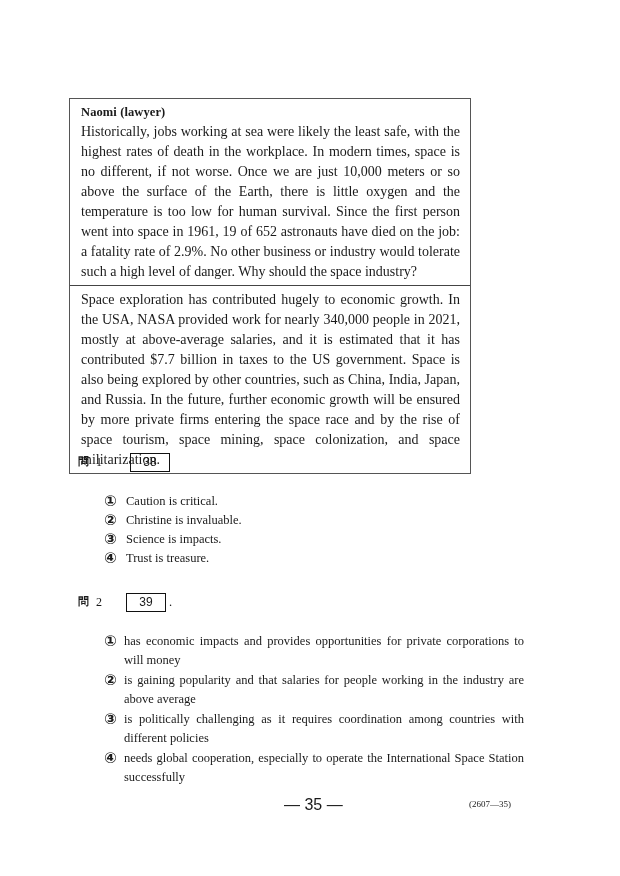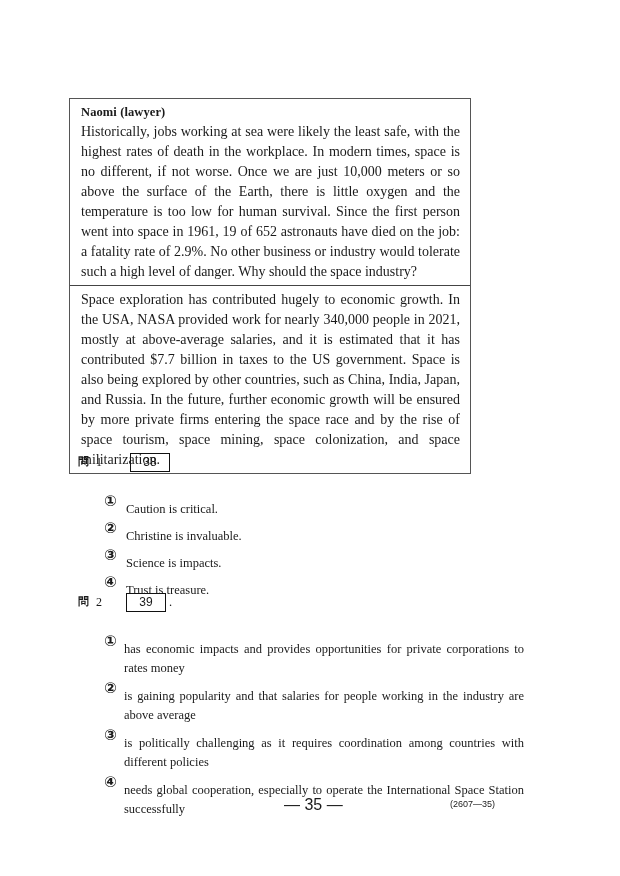--- a/index.html
+++ b/index.html
@@ -99,38 +99,37 @@
       width: 22px;
       font-family: "DejaVu Sans", sans-serif;
       font-size: 15px;
       line-height: 19px;
       font-weight: bold;
     }
     .q2 .choice-num { width: 20px; }
     .choice-text {
       flex: 1 1 auto;
       text-align: left;
-      margin-top: 8px;
     }
     .q2 .choice-text {
       text-align: justify;
       text-align-last: left;
     }
     .footer-page {
       position: absolute;
       top: 796px;
       left: 284px;
       font-family: "Liberation Sans", "DejaVu Sans", sans-serif;
       font-size: 16px;
     }
     .footer-code {
       position: absolute;
       top: 799px;
-      left: 450px;
-      font-family: Liberation Sans, sans-serif;
+      left: 469px;
+      font-family: Liberation Serif, serif;
       font-size: 9px;
     }
   </style>
 </head>
 <body>
 
 <div class="passage-box">
   <div class="speaker-section">
     <div class="speaker-name">Naomi (lawyer)</div>
     <p class="speaker-text">Historically, jobs working at sea were likely the least safe, with the highest rates of death in the workplace.  In modern times, space is no different, if not worse.  Once we are just 10,000 meters or so above the surface of the Earth, there is little oxygen and the temperature is too low for human survival.  Since the first person went into space in 1961, 19 of 652 astronauts have died on the job: a fatality rate of 2.9%.  No other business or industry would tolerate such a high level of danger.  Why should the space industry?</p>
@@ -169,21 +168,21 @@
 <div class="question q2">
   <div class="q-stem">
     <span class="q-mark">問</span>
     <span class="q-num">2</span>
     <span class="answer-box">39</span>
     <span class="period">.</span>
   </div>
   <ul class="choices">
     <li class="choice">
       <span class="choice-num">①</span>
-      <span class="choice-text">has economic impacts and provides opportunities for private corporations to rates money</span>
+      <span class="choice-text">has economic impacts and provides opportunities for private corporations to will money</span>
     </li>
     <li class="choice">
       <span class="choice-num">②</span>
       <span class="choice-text">is gaining popularity and that salaries for people working in the industry are above average</span>
     </li>
     <li class="choice">
       <span class="choice-num">③</span>
       <span class="choice-text">is politically challenging as it requires coordination among countries with different policies</span>
     </li>
     <li class="choice">

